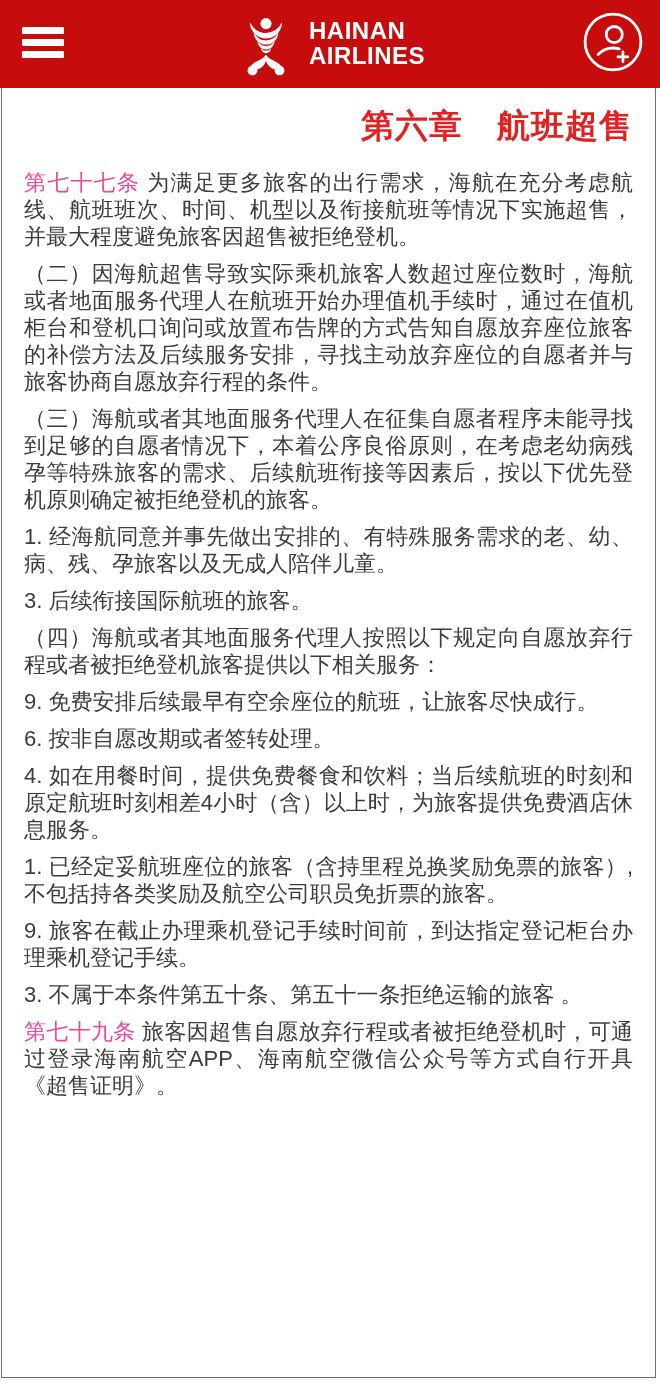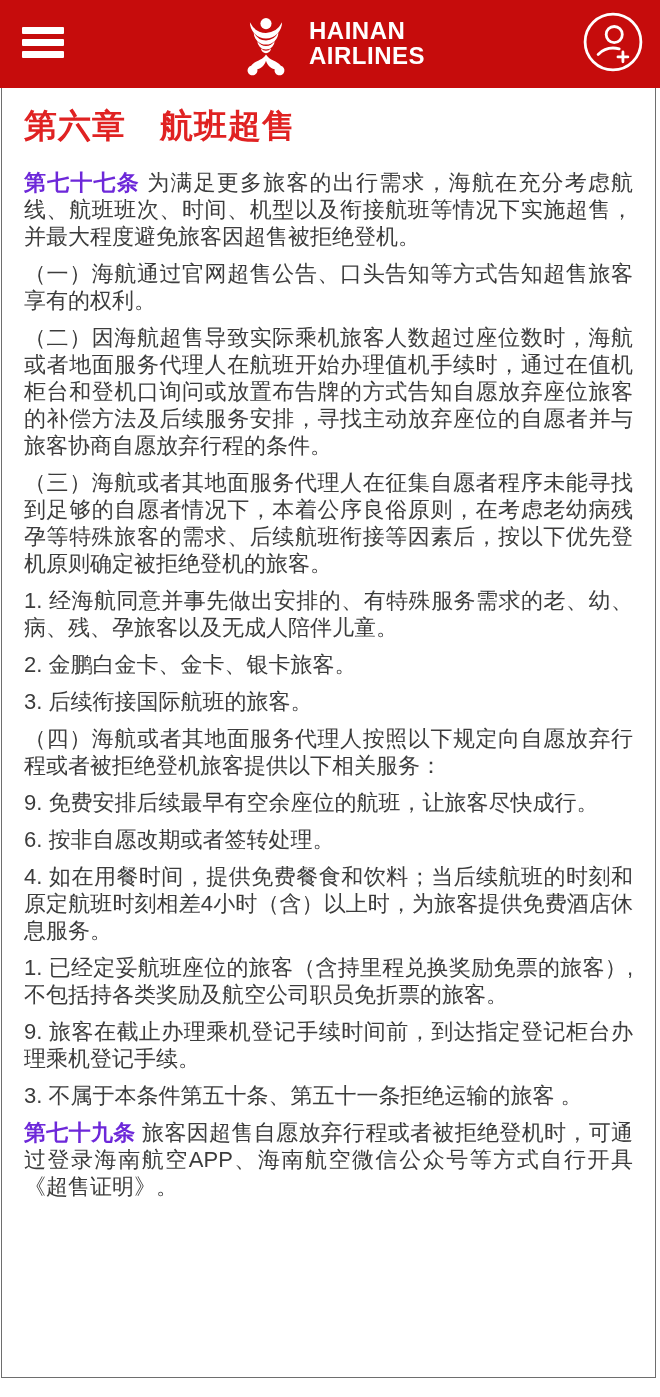--- a/index.html
+++ b/index.html
@@ -69,37 +69,37 @@
   
   .content-box {
     margin: 0 4px 4px 1px;
     border: 1px solid #6e6e6e;
     border-top: none;
     background: #ffffff;
     padding: 12px 22px 18px 22px;
     min-height: 1290px;
   }
   .page-title {
-    text-align: left;
+    text-align: right;
     font-size: 33px;
     font-weight: bold;
     color: #e02222;
     margin: 4px 0 20px 0;
     letter-spacing: 1px;
   }
   .article-body p.para {
     font-size: 22px;
     line-height: 27px;
     color: #3c3c3c;
     margin: 10px 0;
     text-align: justify;
   }
   .article-body p.para b {
-    color: #6d28d9;
-    font-weight: bold;
+    color: #ec4899;
+    font-weight: normal;
   }
 </style>
 </head>
 <body>
 
 <header class="app-header" style="background: rgb(198, 12, 12);">
 
   <button class="hamburger" aria-label="menu">
     <span class="bar"></span>
     <span class="bar"></span>
@@ -134,25 +134,23 @@
         <path d="M66 66 v 16 M58 74 h 16"></path>
       </svg>
     </span>
   </button>
 </header>
 
 <main class="content-box">
   <h1 class="page-title" style="color: rgb(224, 34, 34);">第六章　航班超售</h1>
   <div class="article-body">
       <p class="para"><b>第七十七条 </b>为满足更多旅客的出行需求，海航在充分考虑航线、航班班次、时间、机型以及衔接航班等情况下实施超售，并最大程度避免旅客因超售被拒绝登机。</p>
-      <p class="para">（一）海航通过官网超售公告、口头告知等方式告知超售旅客享有的权利。</p>
       <p class="para">（二）因海航超售导致实际乘机旅客人数超过座位数时，海航或者地面服务代理人在航班开始办理值机手续时，通过在值机柜台和登机口询问或放置布告牌的方式告知自愿放弃座位旅客的补偿方法及后续服务安排，寻找主动放弃座位的自愿者并与旅客协商自愿放弃行程的条件。</p>
       <p class="para">（三）海航或者其地面服务代理人在征集自愿者程序未能寻找到足够的自愿者情况下，本着公序良俗原则，在考虑老幼病残孕等特殊旅客的需求、后续航班衔接等因素后，按以下优先登机原则确定被拒绝登机的旅客。</p>
       <p class="para">1. 经海航同意并事先做出安排的、有特殊服务需求的老、幼、病、残、孕旅客以及无成人陪伴儿童。</p>
-      <p class="para">2. 金鹏白金卡、金卡、银卡旅客。</p>
       <p class="para">3. 后续衔接国际航班的旅客。</p>
       <p class="para">（四）海航或者其地面服务代理人按照以下规定向自愿放弃行程或者被拒绝登机旅客提供以下相关服务：</p>
       <p class="para">9. 免费安排后续最早有空余座位的航班，让旅客尽快成行。</p>
       <p class="para">6. 按非自愿改期或者签转处理。</p>
       <p class="para">4. 如在用餐时间，提供免费餐食和饮料；当后续航班的时刻和原定航班时刻相差4小时（含）以上时，为旅客提供免费酒店休息服务。</p>
       <p class="para">1. 已经定妥航班座位的旅客（含持里程兑换奖励免票的旅客）,不包括持各类奖励及航空公司职员免折票的旅客。</p>
       <p class="para">9. 旅客在截止办理乘机登记手续时间前，到达指定登记柜台办理乘机登记手续。</p>
       <p class="para">3. 不属于本条件第五十条、第五十一条拒绝运输的旅客 。</p>
       <p class="para"><b>第七十九条 </b>旅客因超售自愿放弃行程或者被拒绝登机时，可通过登录海南航空APP、海南航空微信公众号等方式自行开具《超售证明》。</p>
     </div>

